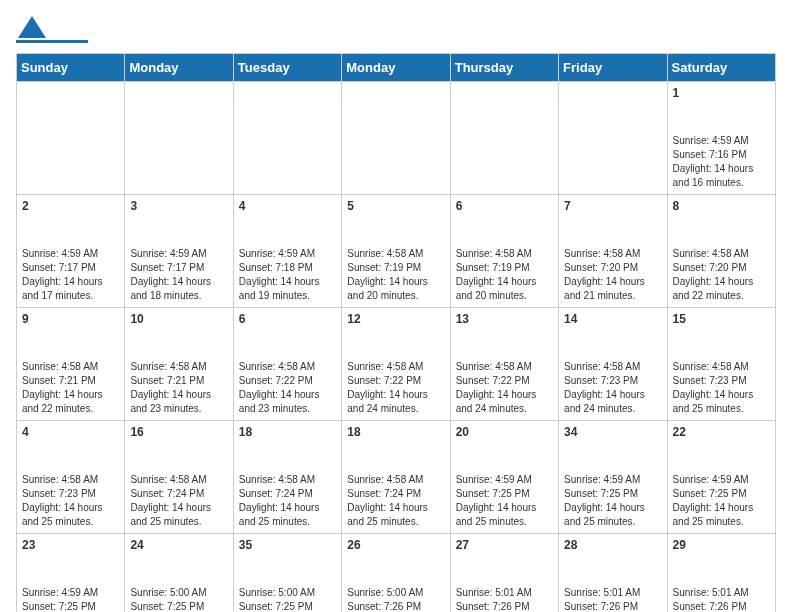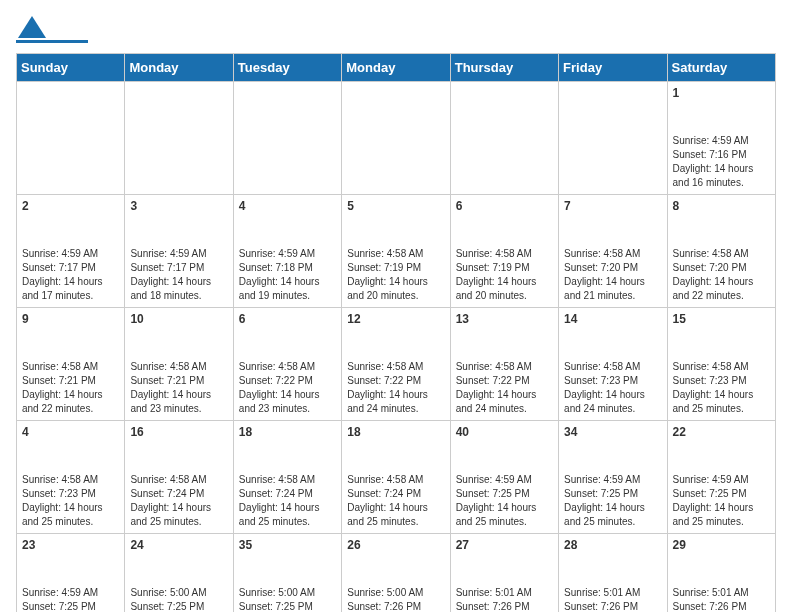--- a/index.html
+++ b/index.html
@@ -257,21 +257,21 @@
 and 25 minutes.</div>
         </td>
         <td>
           <span class="day-num">18</span>
           <div class="day-info" style="white-space: pre-line;">Sunrise: 4:58 AM
 Sunset: 7:24 PM
 Daylight: 14 hours
 and 25 minutes.</div>
         </td>
         <td>
-          <span class="day-num">40</span>
+          <span class="day-num">20</span>
           <div class="day-info" style="white-space: pre-line;">Sunrise: 4:59 AM
 Sunset: 7:25 PM
 Daylight: 14 hours
 and 25 minutes.</div>
         </td>
         <td>
           <span class="day-num">34</span>
           <div class="day-info" style="white-space: pre-line;">Sunrise: 4:59 AM
 Sunset: 7:25 PM
 Daylight: 14 hours

